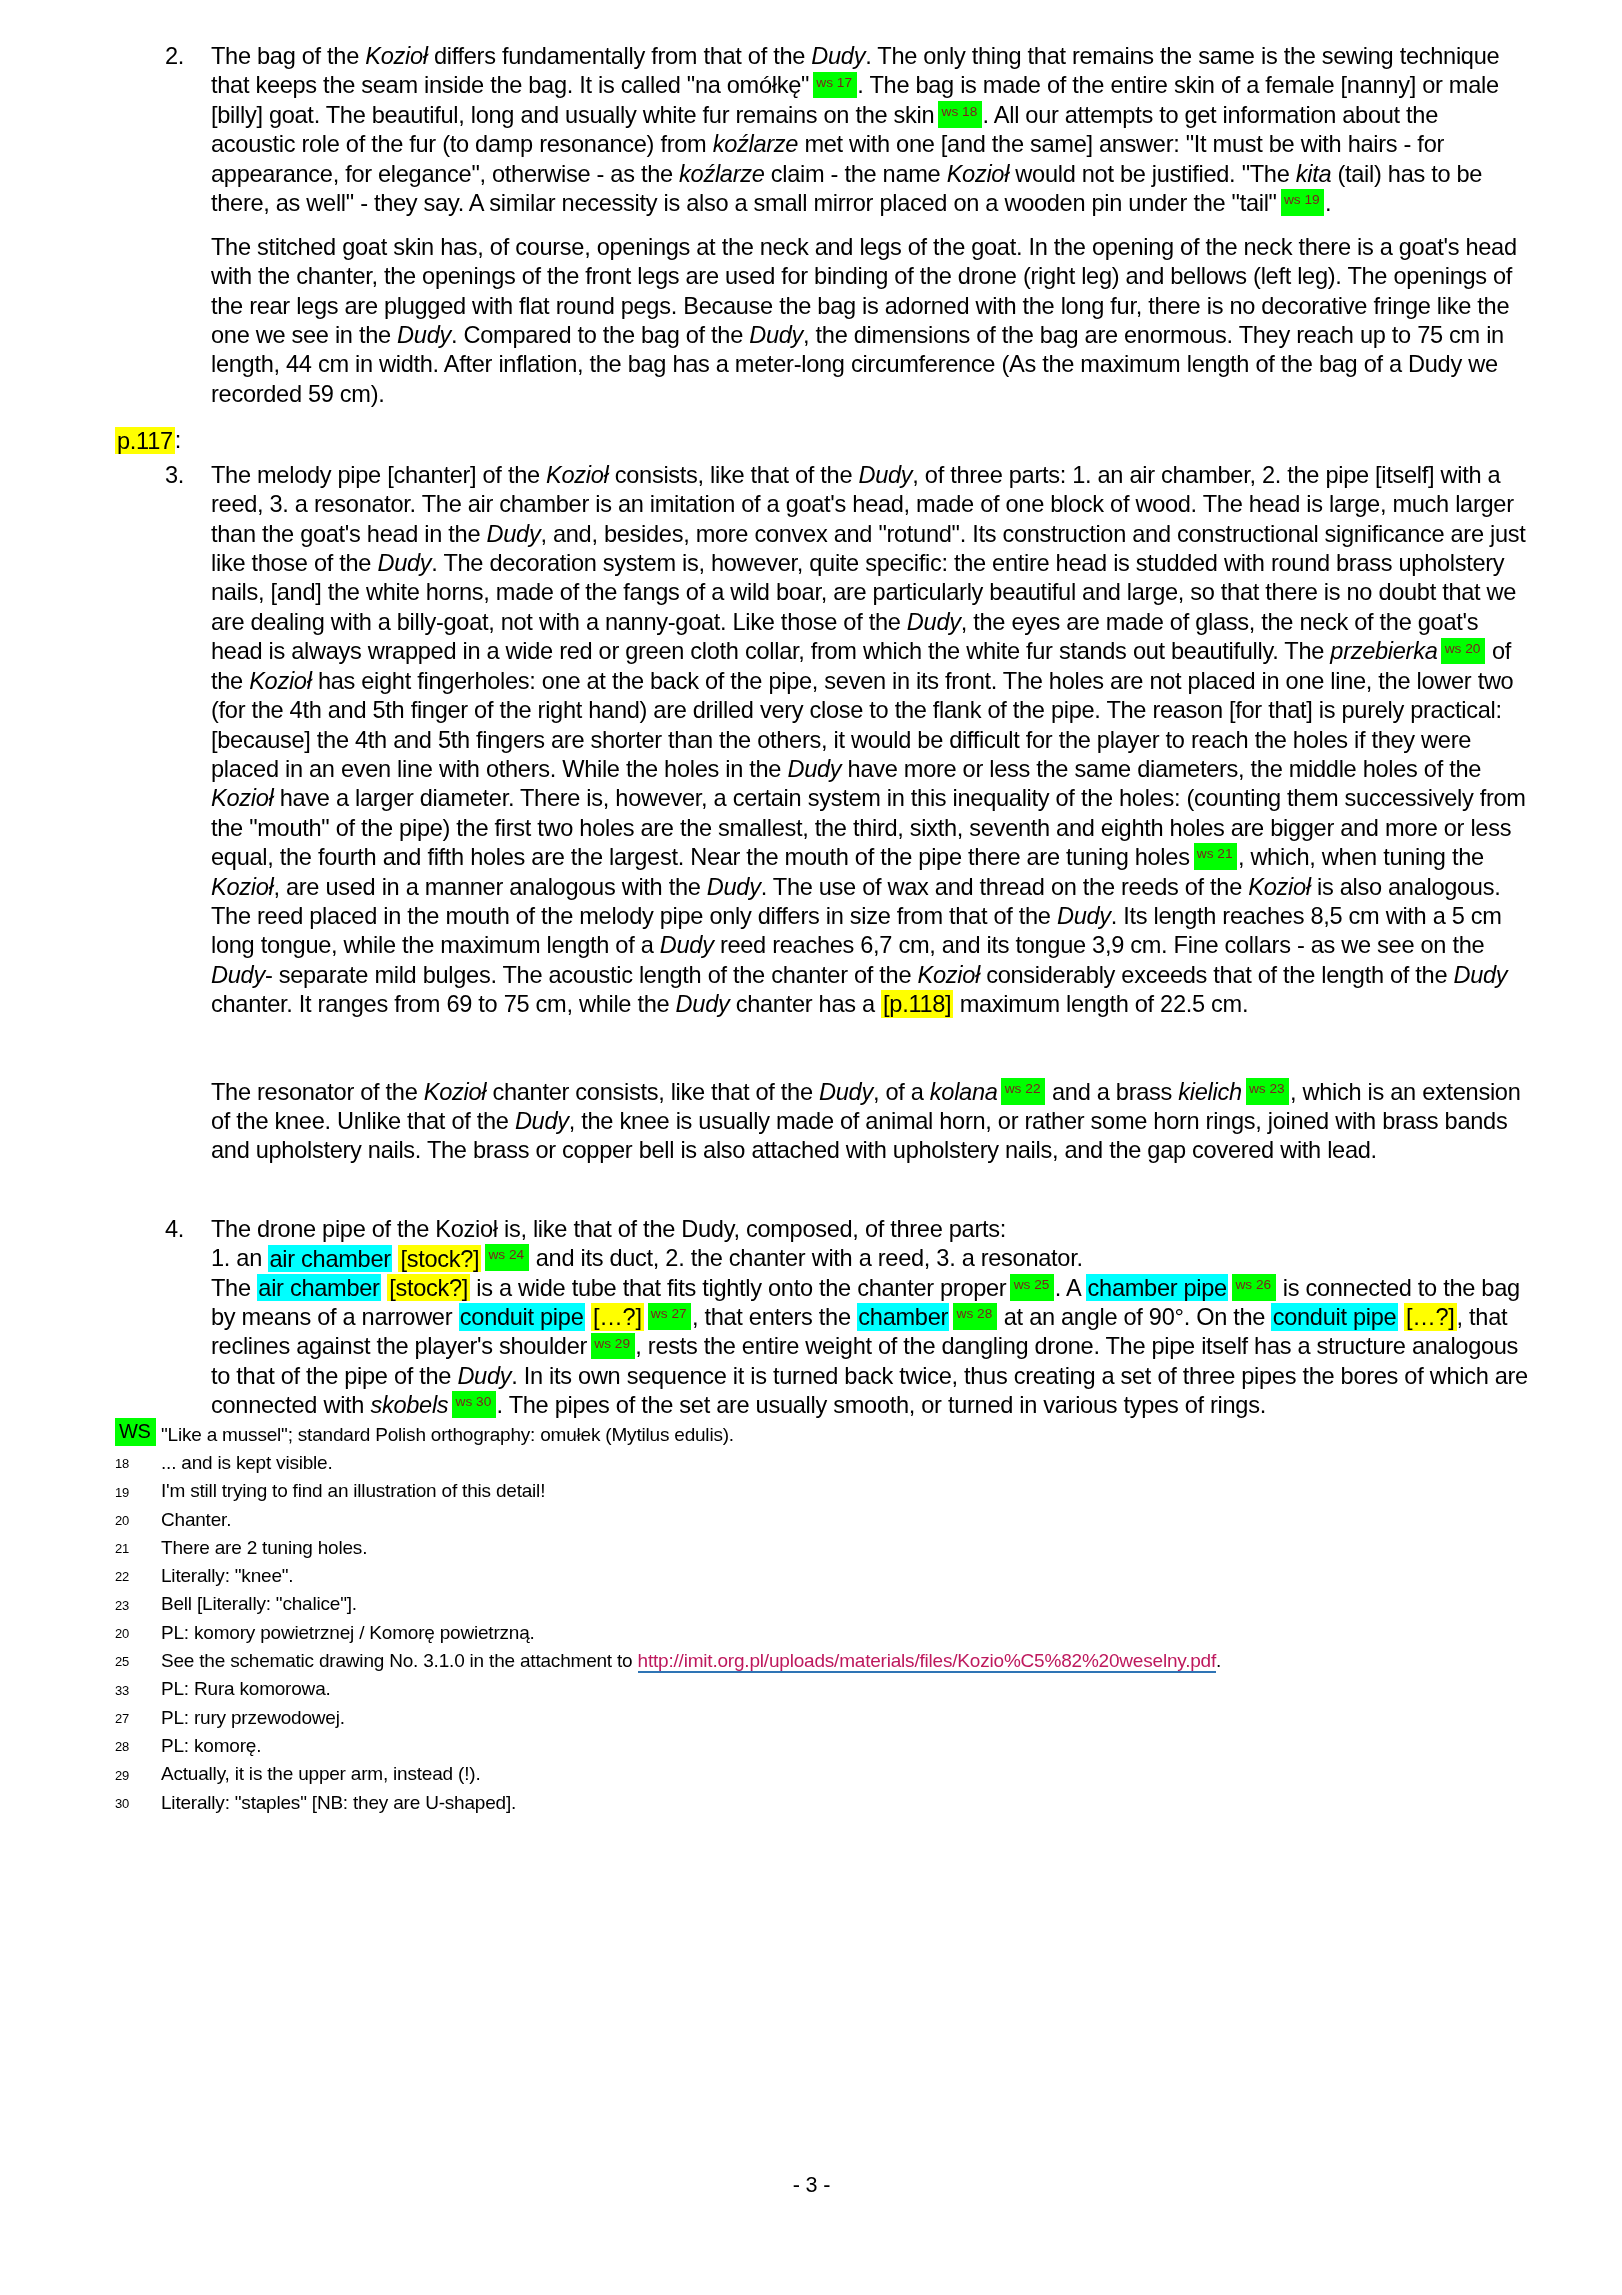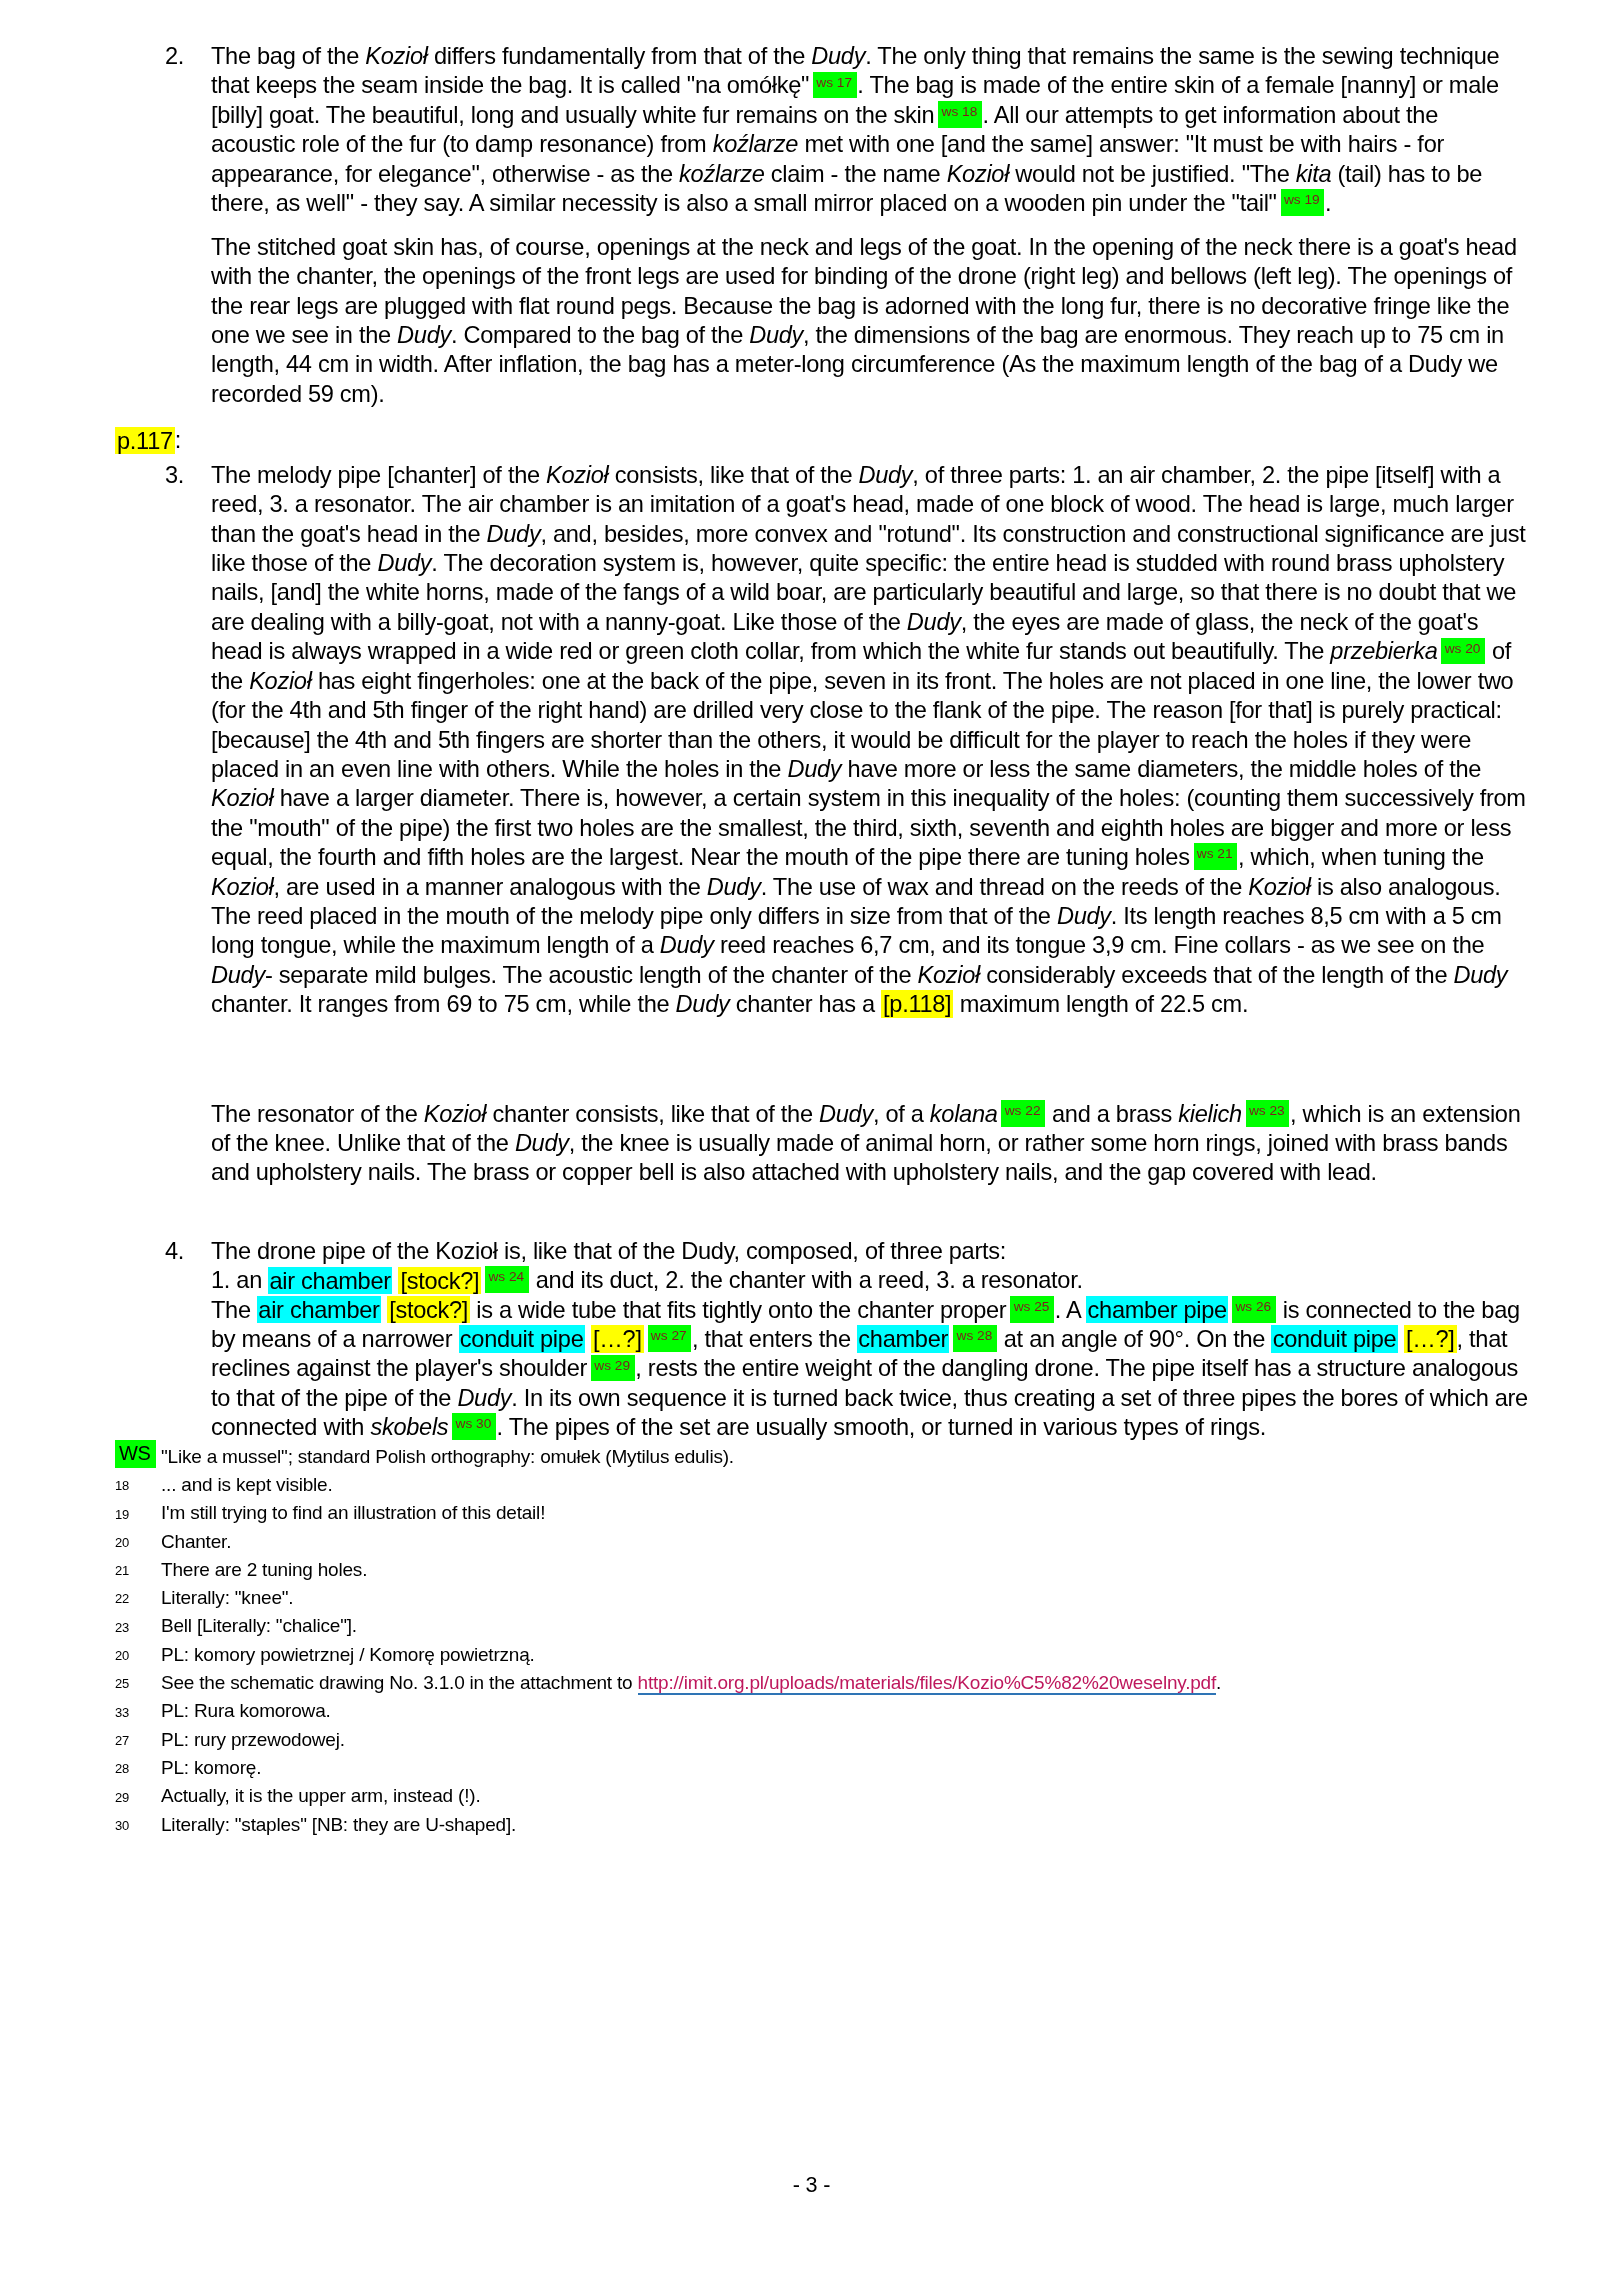--- a/index.html
+++ b/index.html
@@ -27,21 +27,21 @@
     font-size:13.7px;line-height:13.7px;letter-spacing:0;
     vertical-align:7.2px;
     padding:2.6px 4.6px 9.2px 3.3px;
     margin-left:3.9px;margin-right:0.7px;
     white-space:nowrap;
   }
   .link{color:#be185d;text-decoration:none;border-bottom:2px solid #2e74b5;}
   .blk-bagPara{margin-top:14.4px;}
   .blk-pmark117{margin-top:17px;}
   .blk-item3{margin-top:5.2px;}
-  .blk-resonator{margin-top:80px;}
+  .blk-resonator{margin-top:58px;}
   .blk-item4{margin-top:49px;}
   .blk-footnotes{}
   .footnotes{
     position:relative;
     font-size:19px;line-height:27px;letter-spacing:-0.2px;
   }
   .ws-marker{
     position:absolute;left:0;top:-2.6px;
     background:#00ff00;color:#000;
     font-size:20px;padding:2px 5.2px 3.9px 3.9px;line-height:1.1;

